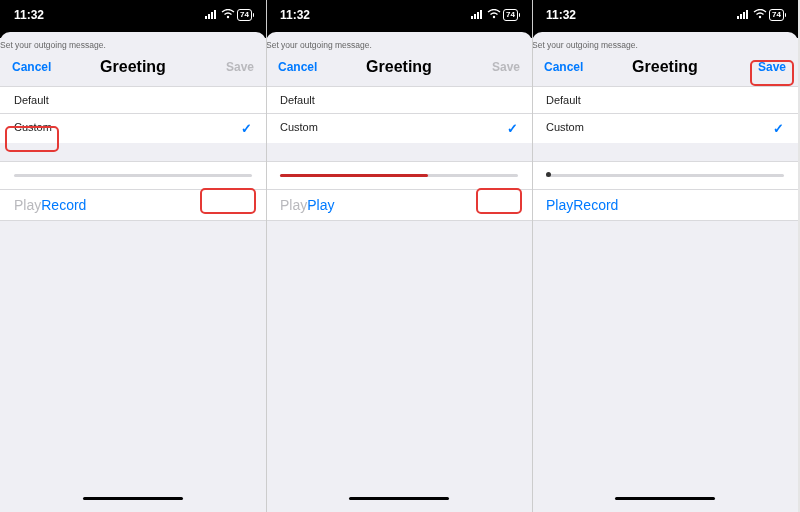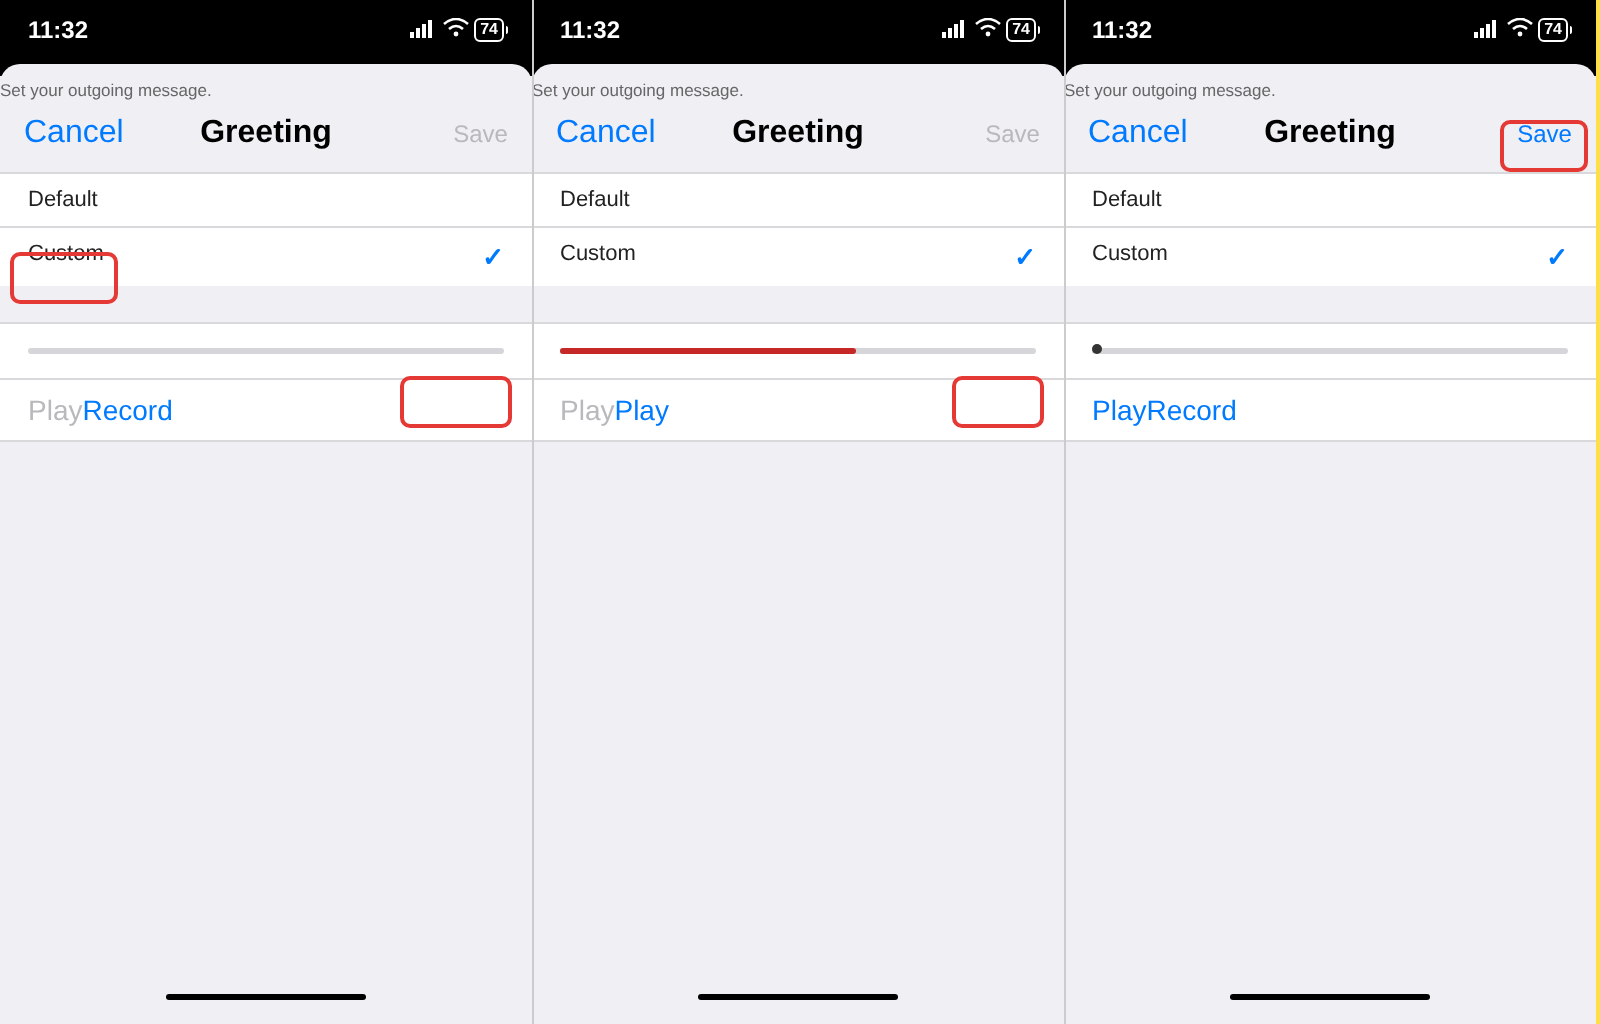--- a/index.html
+++ b/index.html
@@ -1,37 +1,37 @@
 <!DOCTYPE html>
 <html><head>
 <meta charset="utf-8">
 <style>
   html,body{margin:0;padding:0;font-family:-apple-system,Helvetica,Arial,sans-serif;background:#fff}
-  .canvas{width:800px;height:512px;position:relative;background:#fde047}
+  .canvas{width:800px;height:512px;position:relative;background:#e5e5e5}
   .phone{position:absolute;top:0;width:266px;height:512px;background:#efeff4;overflow:hidden}
   .phone.p0{left:0}
   .phone.p1{left:266px}
   .phone.p2{left:532px}
 
   
   .status{height:30px;background:#000;display:flex;align-items:center;justify-content:space-between;padding:0 14px;color:#fff;font-size:12px;font-weight:600}
   .status .right{display:flex;align-items:center;gap:2px}
   .sig{display:inline-block}
   .wifi{display:inline-block}
   .batt{display:inline-block;border:1.3px solid #fff;border-radius:3px;padding:0 2px;font-size:8px;line-height:10px;font-weight:700;position:relative}
   .batt::after{content:"";position:absolute;right:-3px;top:3px;width:1.5px;height:4px;background:#fff;border-radius:0 1px 1px 0}
 
   
   .sheet-bg{background:#000;height:8px}
   .sheet{background:#efeff4;border-radius:10px 10px 0 0;margin-top:-6px;min-height:474px;position:relative}
   .subtitle{text-align:left;font-size:8.5px;color:#666;padding:8px 0 4px}
   .navbar{display:flex;align-items:center;justify-content:space-between;padding:4px 12px 10px}
-  .nav-left{font-size:16px;color:#007aff;min-width:50px;font-weight:400}
+  .nav-left{font-size:12px;color:#007aff;min-width:50px;font-weight:700}
   .nav-title{font-size:16px;font-weight:700;color:#000}
-  .nav-right{font-size:12px;min-width:50px;text-align:right;font-weight:400}
+  .nav-right{font-size:12px;min-width:50px;text-align:right;font-weight:700}
   .save-disabled{color:#b9b9bd}
   .save-enabled{color:#007aff}
 
   
   .row{background:#fff;border-top:0.5px solid #d9d9dc;padding:7px 14px;font-size:11px;color:#222;display:flex;align-items:flex-start;justify-content:space-between}
   .row:last-of-type{border-bottom:0.5px solid #d9d9dc}
   .row .chk{color:#007aff;font-weight:700;font-size:13px}
 
   
   .wave{padding:12px 14px;margin-top:6px;background:#fff;border-top:0.5px solid #d9d9dc;border-bottom:0.5px solid #d9d9dc}

